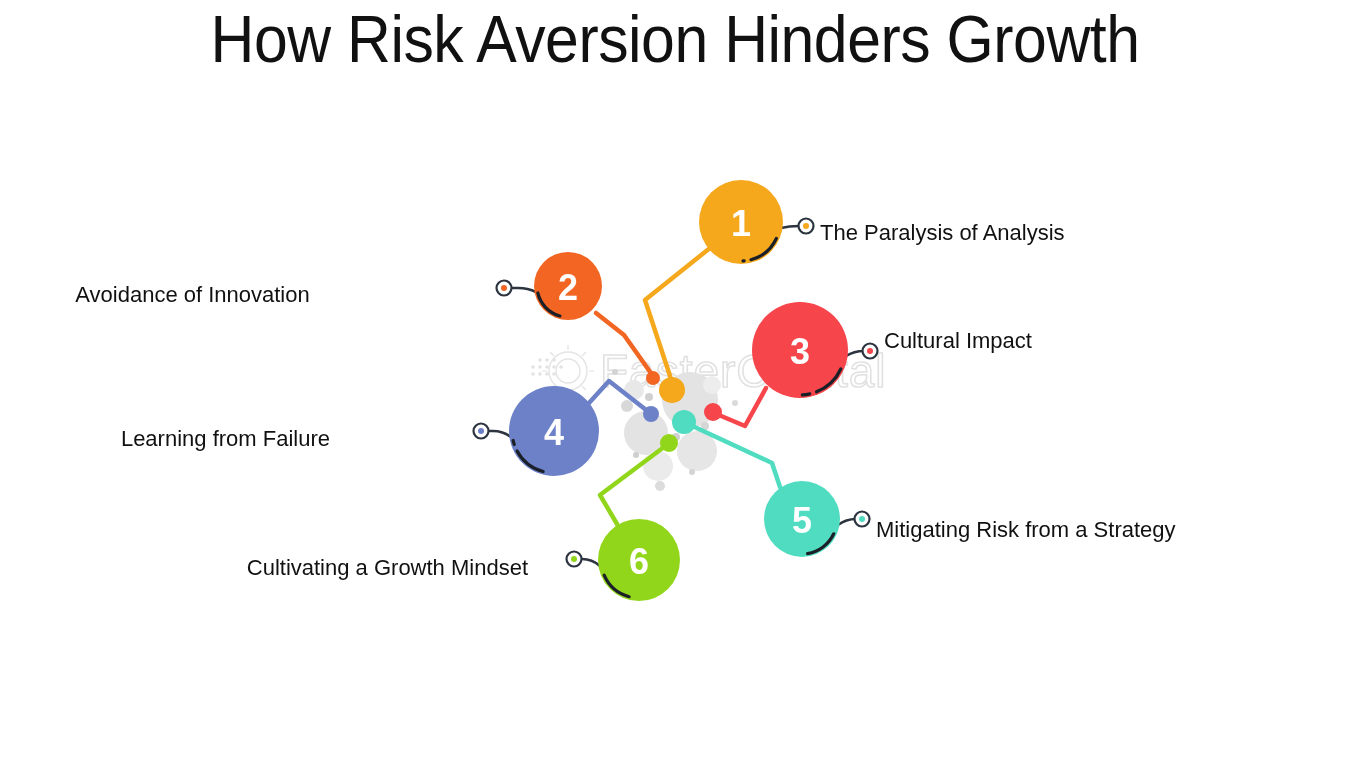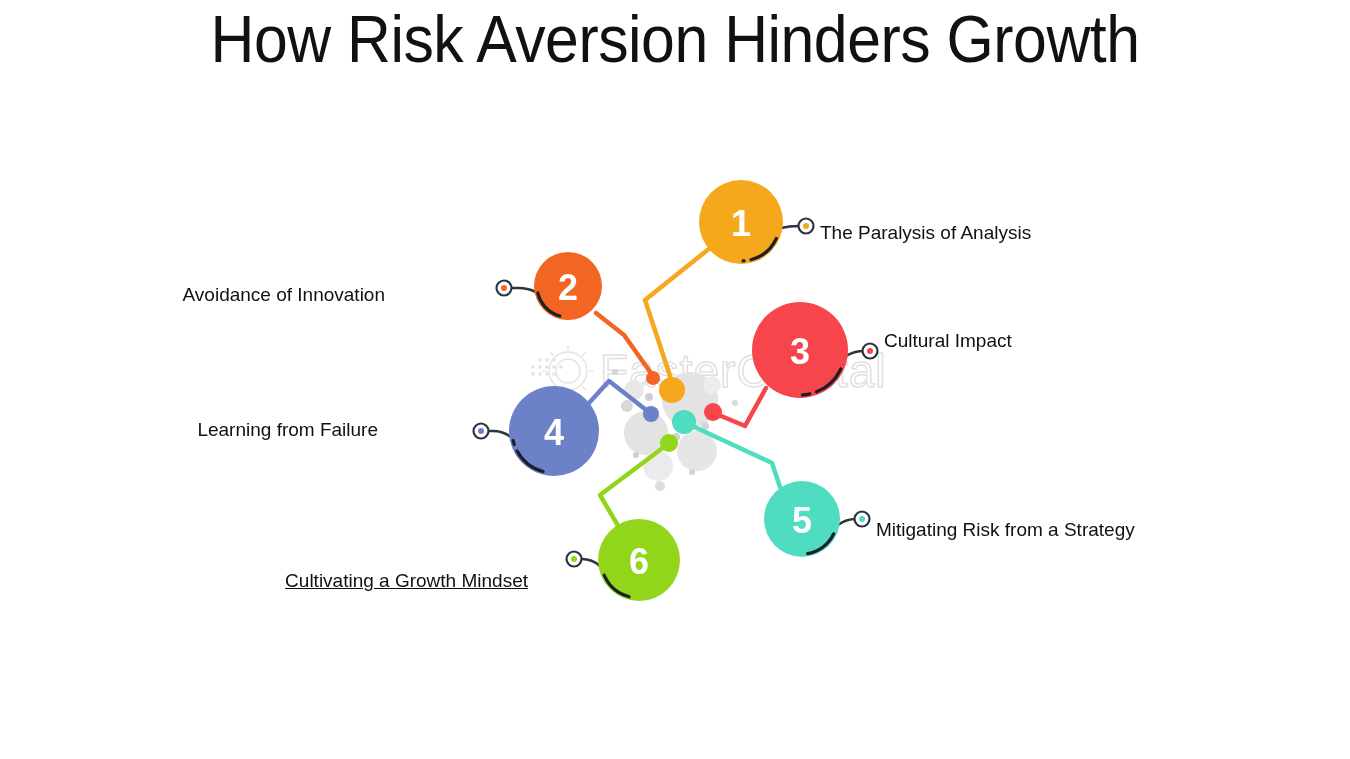--- a/index.html
+++ b/index.html
@@ -47,21 +47,21 @@
     font-family: "Liberation Sans", sans-serif;
     font-size: 36px;
     font-weight: 700;
     fill: #ffffff;
     text-anchor: middle;
     dominant-baseline: central;
   }
   .node-label {
     position: absolute;
     font-family: "Liberation Sans", sans-serif;
-    font-size: 19px;
+    font-size: 22px;
     line-height: 32px;
     color: #111111;
     white-space: nowrap;
   }
   .label-right { text-align: left; }
   .label-left  { text-align: right; }
   .wm-text {
     font-family: "Liberation Sans", sans-serif;
     font-size: 46px;
     font-weight: 400;
@@ -185,20 +185,20 @@
           <path d="M 629.1648762861042 596.7051813989846 A 38 38 0 0 1 601.9739375381611 568.5481400650668" fill="none" stroke="#1b1f27" stroke-width="3.2" stroke-linecap="round" stroke-dasharray="34 7 12"></path>
           <text x="639" y="561" class="node-num" font-size="39">6</text>
           <circle cx="574" cy="559" r="7.5" fill="#ffffff" stroke="#2c3440" stroke-width="2.2"></circle>
           <circle cx="574" cy="559" r="3" fill="#92D61C"></circle>
         </g>
       </g>
   </svg>
 
   <div id="label-layer">
       <div class="node-label label-right" style="top: 217px; left: 820px;">The Paralysis of Analysis</div>
-      <div class="node-label label-left" style="top: 279px; left: 0px; width: 385px;">Avoidance of Innovation</div>
+      <div class="node-label label-left" style="top: 279px; left: 0px; width: 385px; text-align: center;">Avoidance of Innovation</div>
       <div class="node-label label-right" style="top: 325px; left: 884px;">Cultural Impact</div>
-      <div class="node-label label-left" style="top: 414px; left: 0px; width: 330px; padding-left: 48px;">Learning from Failure</div>
+      <div class="node-label label-left" style="top: 423px; left: 0px; width: 330px;">Learning from Failure</div>
       <div class="node-label label-right" style="top: 514px; left: 876px;">Mitigating Risk from a Strategy</div>
-      <div class="node-label label-left" style="top: 565px; left: 0px; width: 528px; text-decoration: underline;">Cultivating a Growth Mindset</div>
+      <div class="node-label label-left" style="top: 552px; left: 0px; width: 528px;">Cultivating a Growth Mindset</div>
     </div>
 
 </div>
 
 </body></html>

